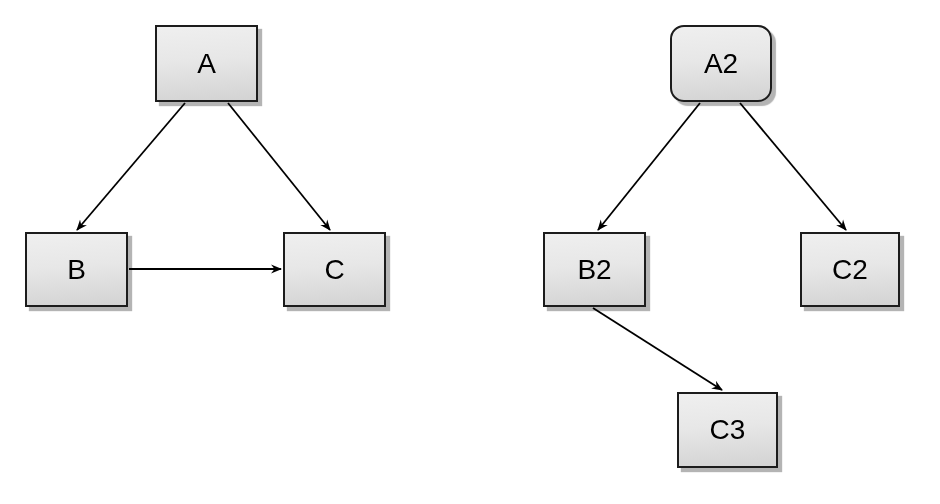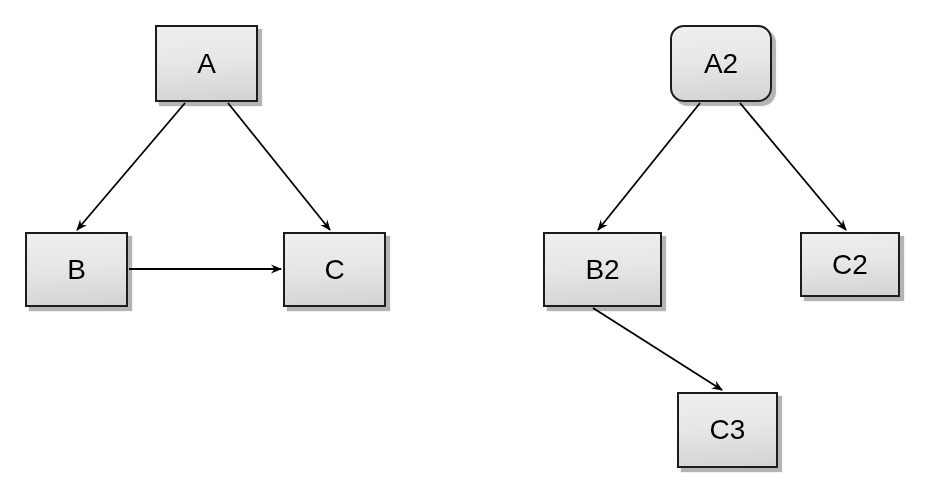--- a/index.html
+++ b/index.html
@@ -41,22 +41,22 @@
 </style>
 </head>
 <body>
 
 <div id="canvas">
   <div id="nodes">
       <div class="node" style="left: 155px; top: 25px; width: 103px; height: 77px;">A</div>
       <div class="node" style="left: 25px; top: 232px; width: 103px; height: 75px;">B</div>
       <div class="node" style="left: 283px; top: 232px; width: 103px; height: 75px;">C</div>
       <div class="node" style="left: 670px; top: 25px; width: 102px; height: 77px; border-radius: 14px;">A2</div>
-      <div class="node" style="left: 543px; top: 232px; width: 119px; height: 75px;">B2</div>
-      <div class="node" style="left: 800px; top: 232px; width: 100px; height: 65px;">C2</div>
+      <div class="node" style="left: 543px; top: 232px; width: 103px; height: 75px;">B2</div>
+      <div class="node" style="left: 800px; top: 232px; width: 100px; height: 75px;">C2</div>
       <div class="node" style="left: 677px; top: 392px; width: 101px; height: 76px;">C3</div>
     </div>
   <svg id="edges" width="940" height="504" viewBox="0 0 940 504">
     <defs>
       <marker id="arrowhead" markerWidth="12" markerHeight="10" refX="10" refY="5" orient="auto" markerUnits="userSpaceOnUse">
         <path d="M0,0.5 L11,5 L0,9.5 L3.5,5 z" fill="#000000"></path>
       </marker>
     </defs>
   <line x1="185" y1="103" x2="77" y2="230" marker-end="url(#arrowhead)"></line>
       <line x1="228" y1="103" x2="330" y2="230" marker-end="url(#arrowhead)"></line>

